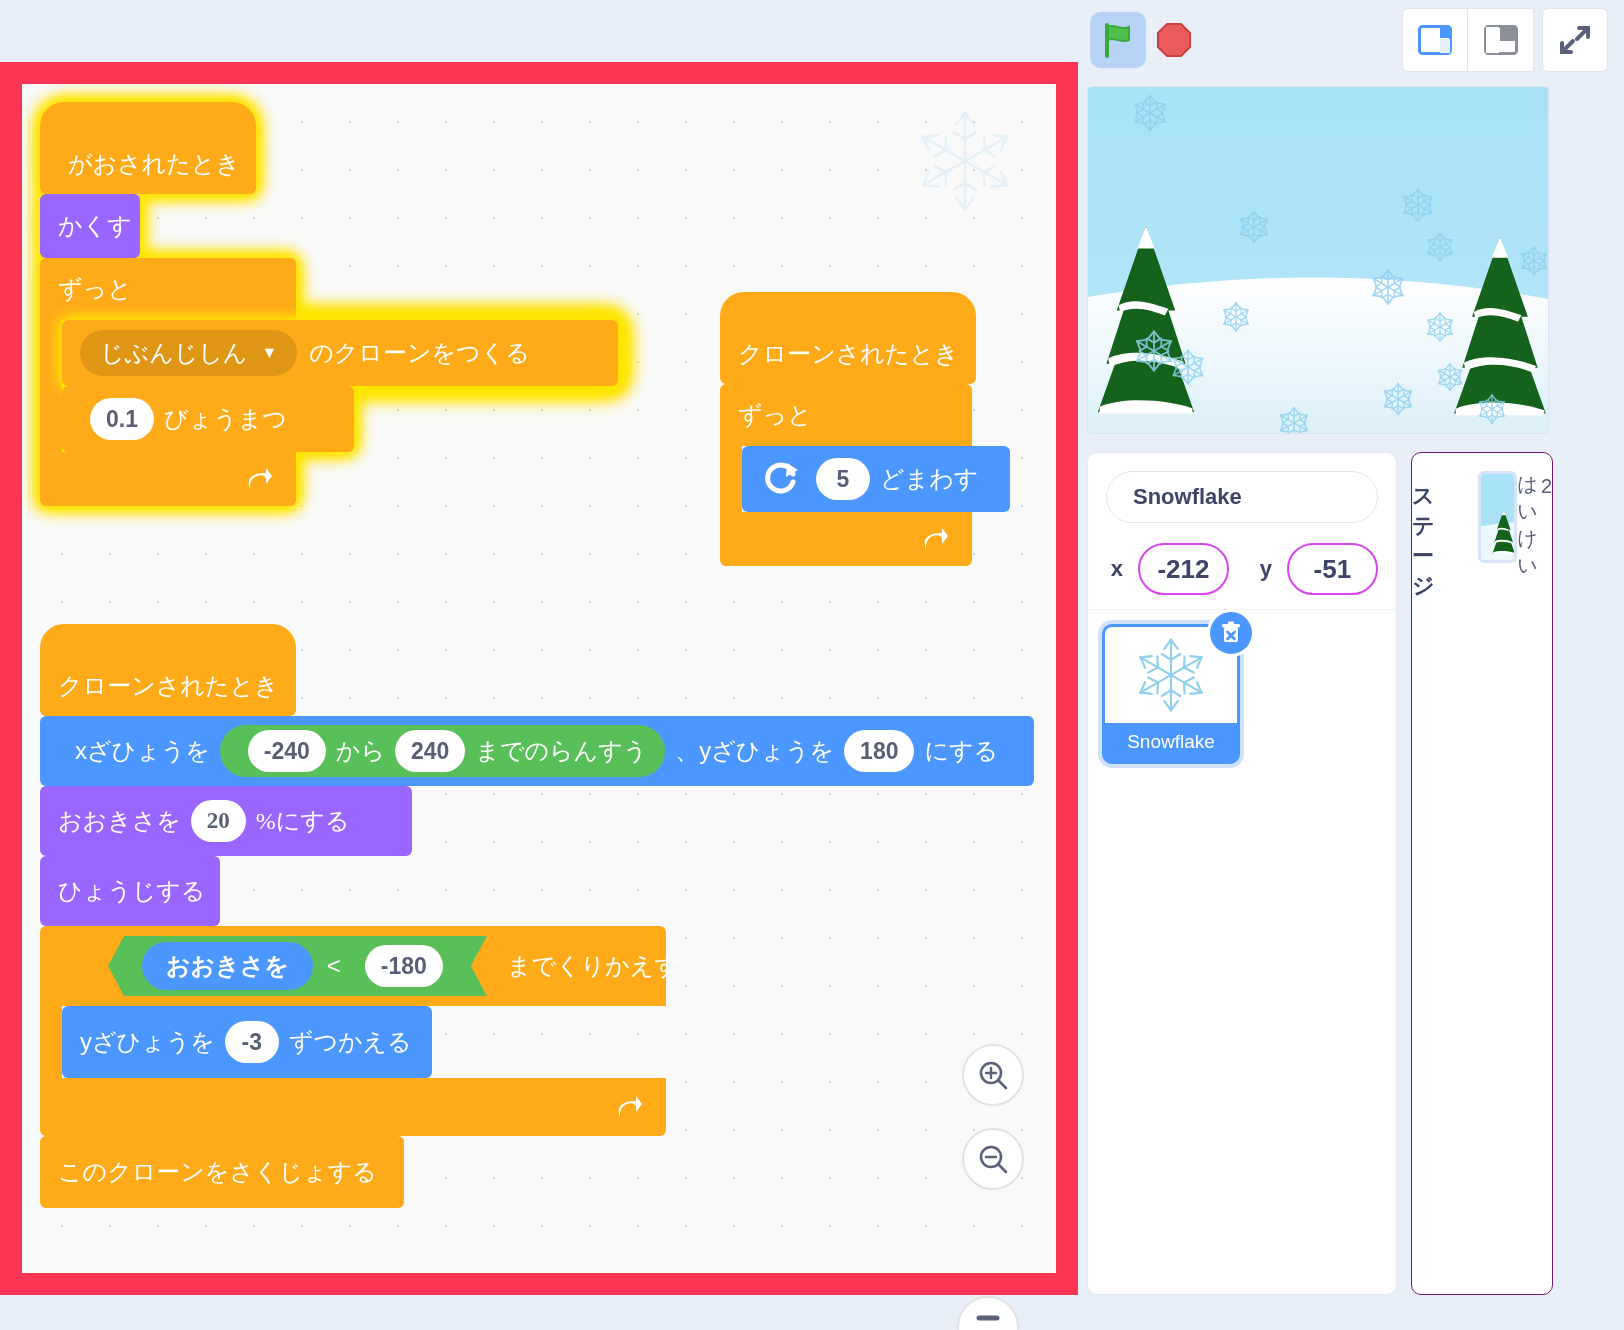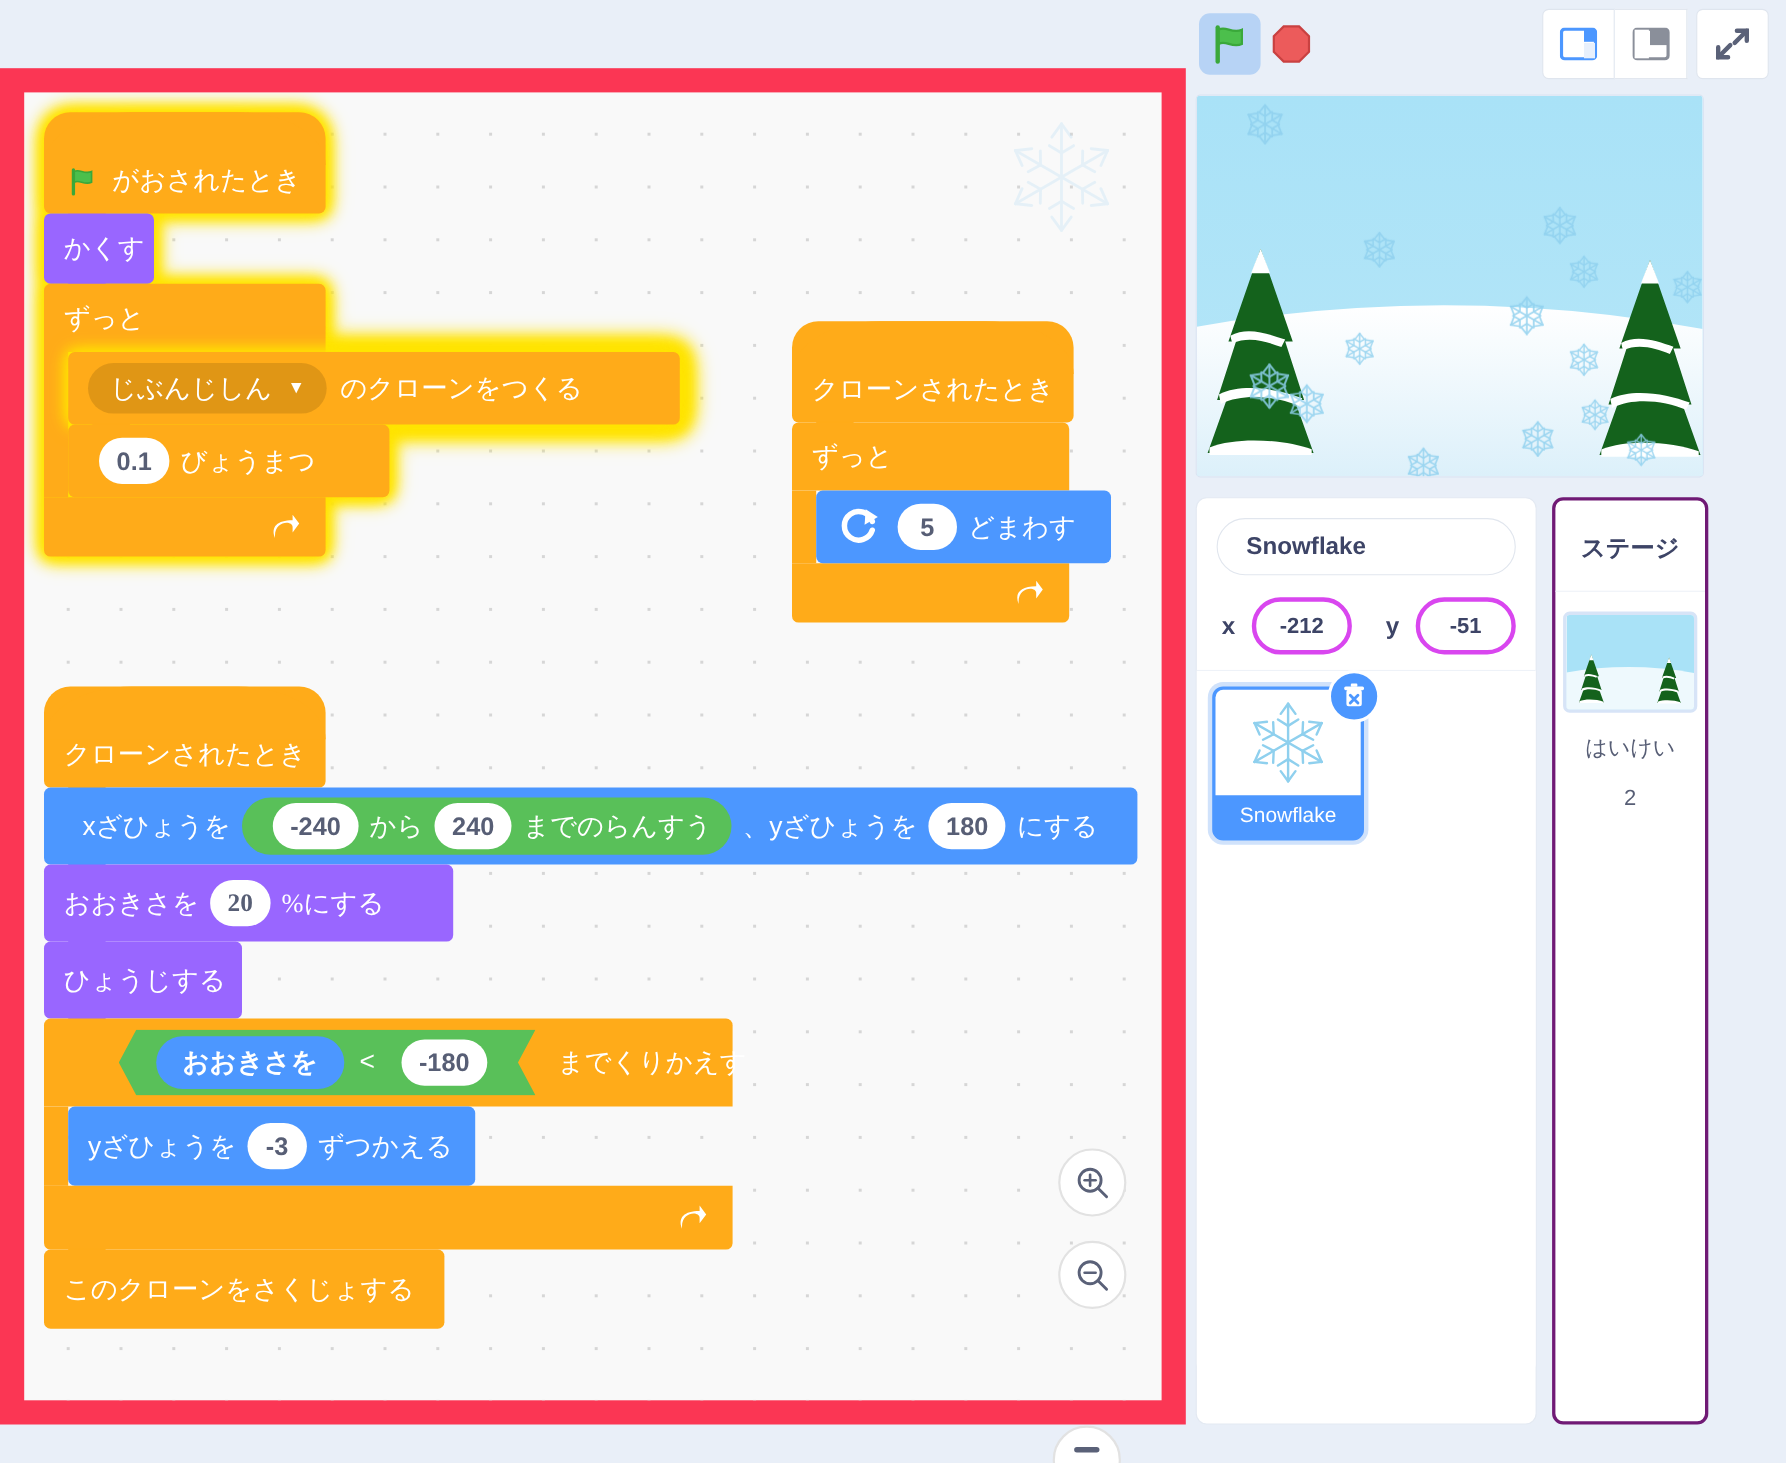--- a/index.html
+++ b/index.html
@@ -130,23 +130,23 @@
   }
   .sp-head { padding: 18px 18px 14px 18px; border-bottom: 1px solid #eef2f8; }
   .name-field {
     width: 100%; height: 52px; border: 1px solid #e1e6ee; border-radius: 999px;
     display: flex; align-items: center; padding: 0 26px;
     color: #3d4466; font-weight: 700; font-size: 22px; background: #fff;
   }
   .xy-row { display: flex; align-items: center; margin-top: 20px; gap: 10px; }
   .xy-label { color: #3d4466; font-weight: 700; font-size: 22px; width: 22px; text-align: center; }
   .xy-field {
-    width: 92px; height: 52px; border: 4px solid #d946ef; border-radius: 999px;
+    width: 92px; height: 52px; border: 2px solid #d946ef; border-radius: 999px;
     display: flex; align-items: center; justify-content: center;
-    color: #3d4466; font-weight: 700; font-size: 20px;
+    color: #3d4466; font-weight: 700; font-size: 26px;
   }
   .sp-list { padding: 14px; background: #fff; border-radius: 0 0 10px 10px; height: 640px; }
   .sprite-tile {
     position: relative; width: 138px; height: 140px; border-radius: 10px;
     background: #4c97ff; border: 3px solid #4c97ff;
     display: flex; flex-direction: column; align-items: center;
     box-shadow: 0 0 0 4px #d0e2fb;
   }
   .tile-thumb {
     width: 132px; height: 96px; background: #fff; border-radius: 7px 7px 0 0;
@@ -154,22 +154,22 @@
   }
   .tile-label { color: #fff; font-size: 19px; margin-top: 8px; }
   .del-badge {
     position: absolute; right: -18px; top: -18px; width: 48px; height: 48px;
     border-radius: 50%; background: #4c97ff; border: 3px solid #fff;
     display: flex; align-items: center; justify-content: center; cursor: pointer;
   }
 
   .stage-panel {
     position: absolute; left: 1411px; top: 452px; width: 142px; height: 843px;
-    background: #fff; border-radius: 10px; border: 3px solid #701a75;
-    display: flex; flex-direction: column; align-items: center;
+    background: #fff; border-radius: 10px; border: 1px solid #701a75;
+    display: flex; flex-direction: row; align-items: flex-start;
   }
   .stage-title { font-size: 22px; font-weight: 700; color: #3d4466; padding: 28px 0 24px; }
   .stage-divider { width: 100%; height: 1px; background: #eef2f8; }
   .stage-thumb {
     width: 122px; height: 92px; margin-top: 18px; border-radius: 6px;
     border: 3px solid #d7e4f7; overflow: hidden; background: #fff;
   }
   .stage-sub { font-size: 20px; color: #575e75; margin-top: 18px; }
   .stage-count { font-size: 20px; color: #575e75; margin-top: 22px; }
 
@@ -269,21 +269,21 @@
                 <line x1="50" y1="30" x2="60" y2="24"></line>
               <line x1="50" y1="70" x2="40" y2="76"></line>
                 <line x1="50" y1="70" x2="60" y2="76"></line>
             </g>
           </g>
         </svg>
       </div>
 
       <div class="script" style="left:18px; top:18px; filter:drop-shadow(0 0 7px #ffe400) drop-shadow(0 0 7px #ffe400) drop-shadow(0 0 4px #ffe400);">
 
-        <div class="blk hat notch" style="width:256px;">
+        <div class="blk hat notch" style="width:216px;">
           <svg width="34" height="30" viewBox="0 0 40 40" style="margin-right:10px;">
             <path d="M9 6 L9 35" stroke="#3aa83a" stroke-width="4" stroke-linecap="round" fill="none"></path>
             <path d="M10 8 C16 4, 22 12, 31 8 L31 21 C22 25, 16 17, 10 21 Z" fill="#4cbf4c" stroke="#3aa83a" stroke-width="2"></path>
           </svg>
           <span>がおされたとき</span>
         </div>
 
         <div class="blk looks notch" style="width:100px; height:64px;font-family:Liberation Mono, monospace;">
           <span>かくす</span>
         </div>

